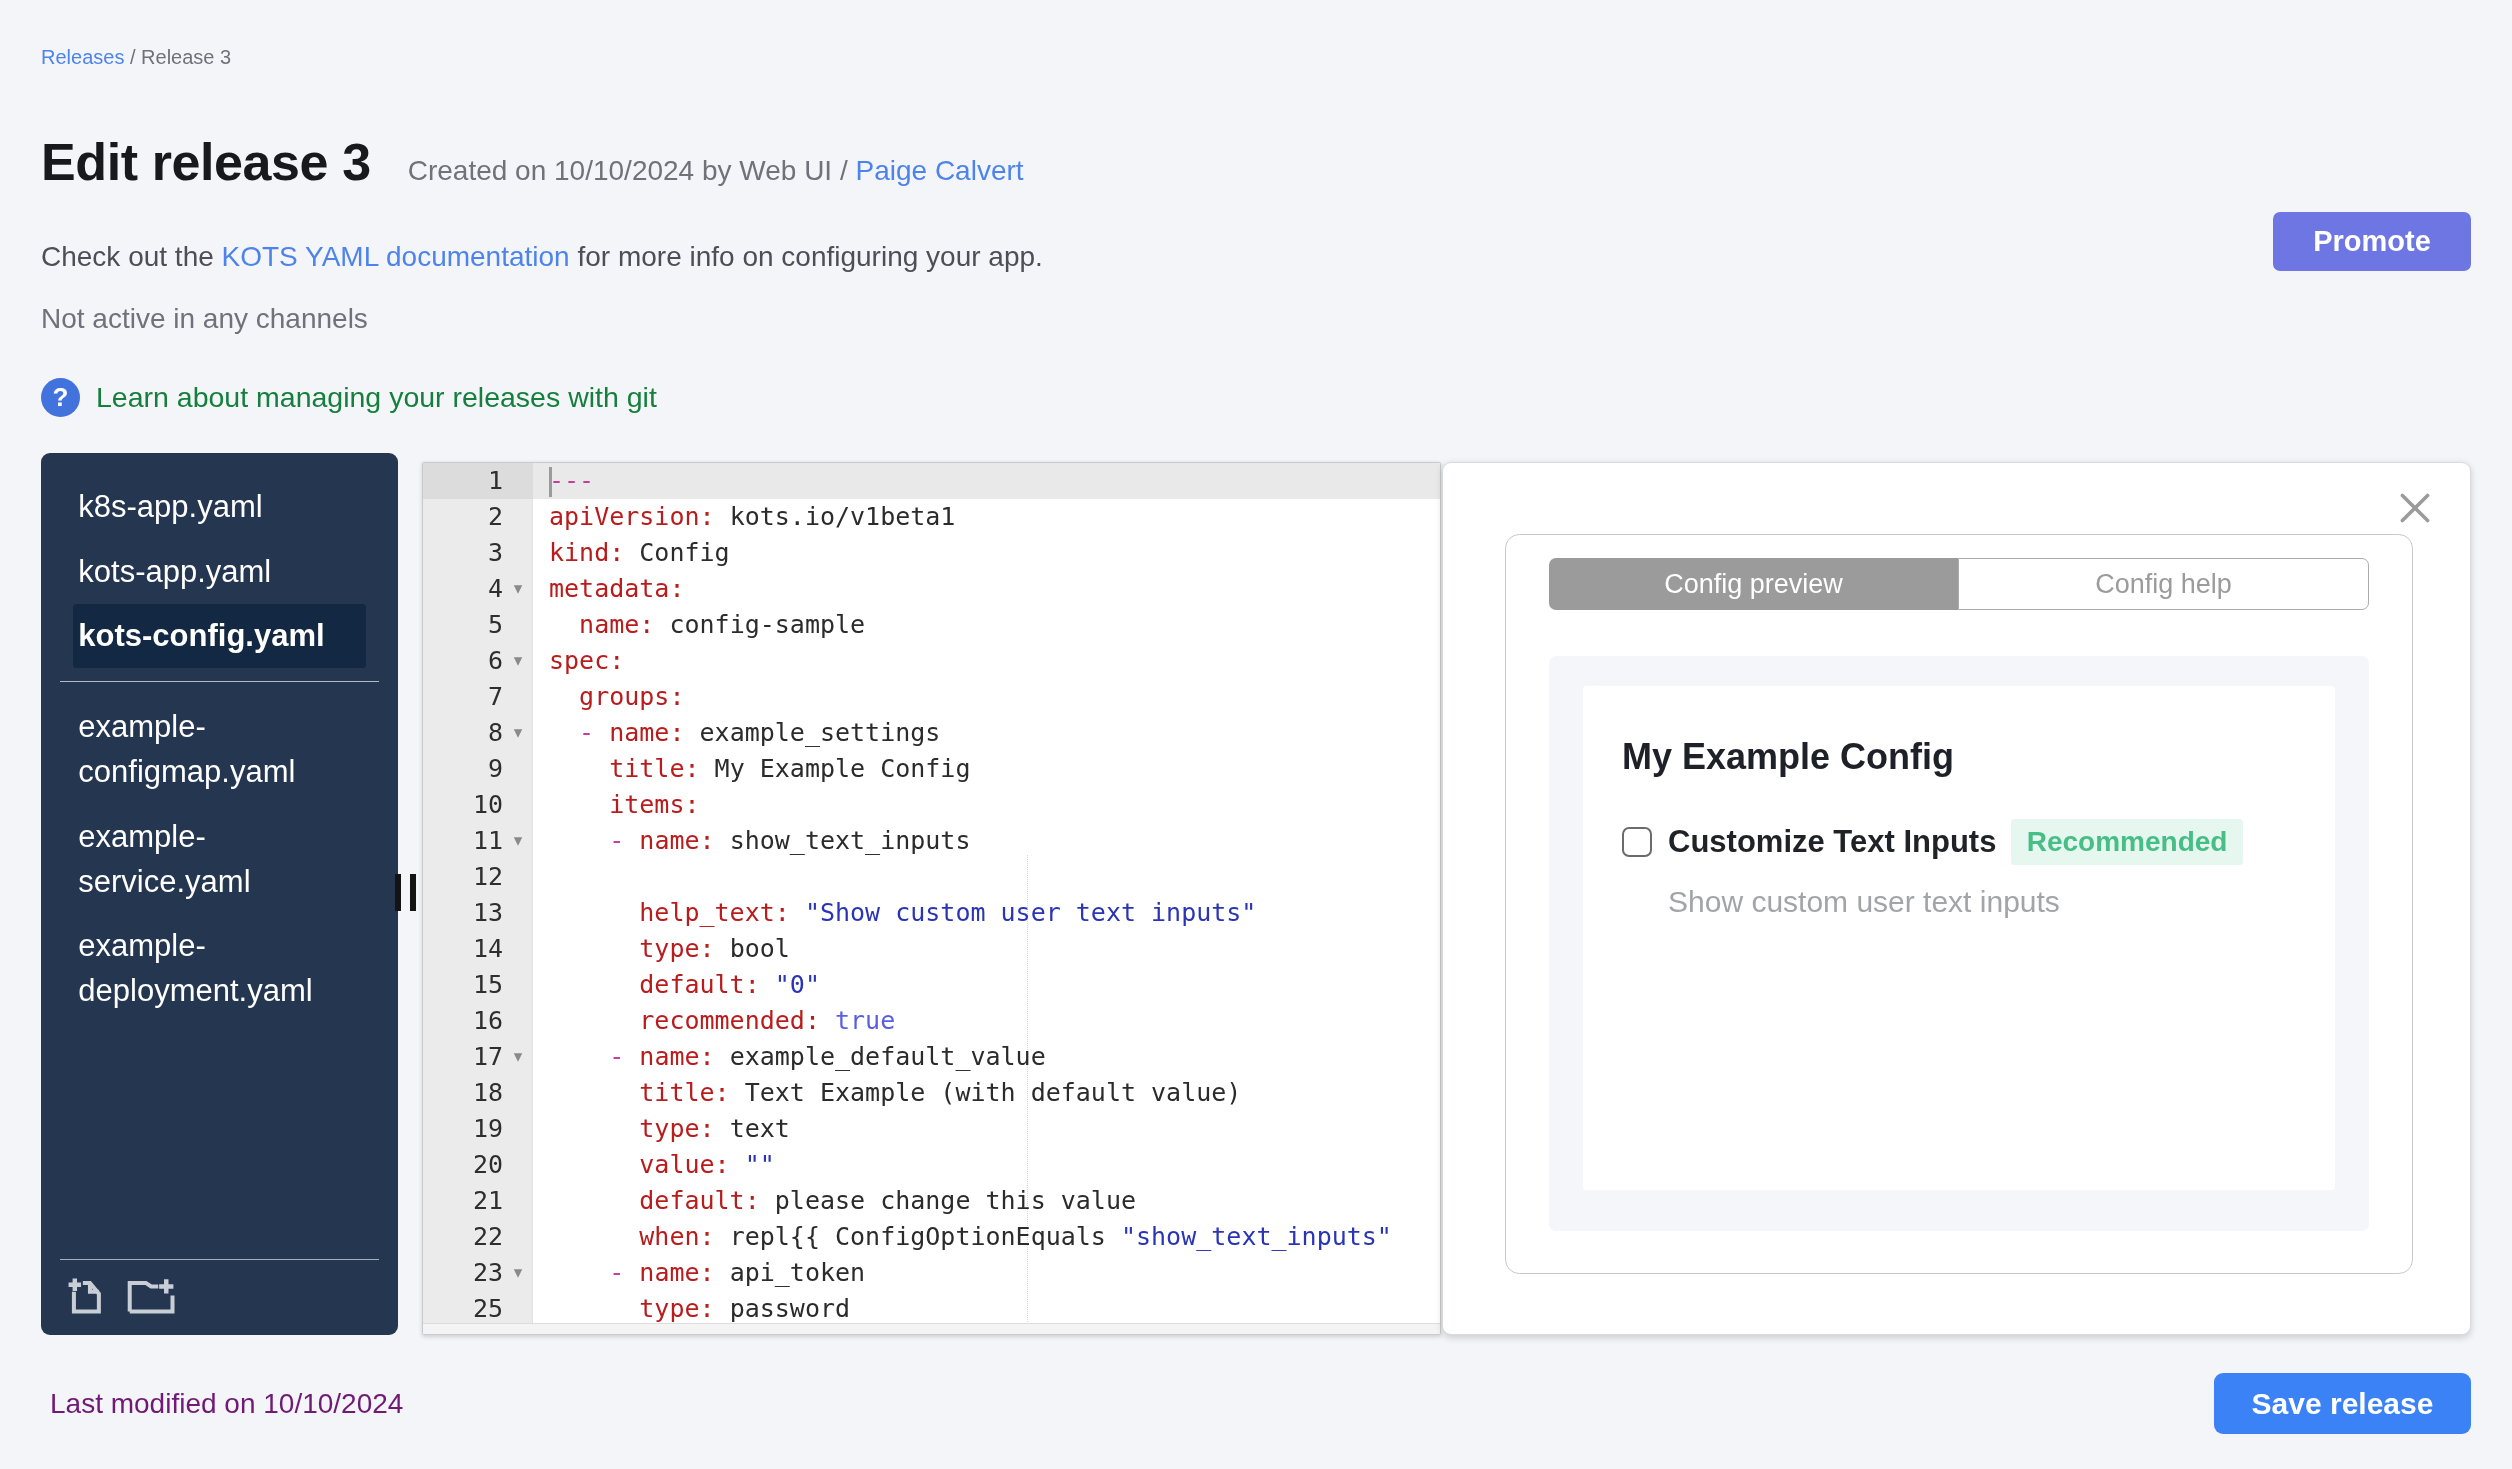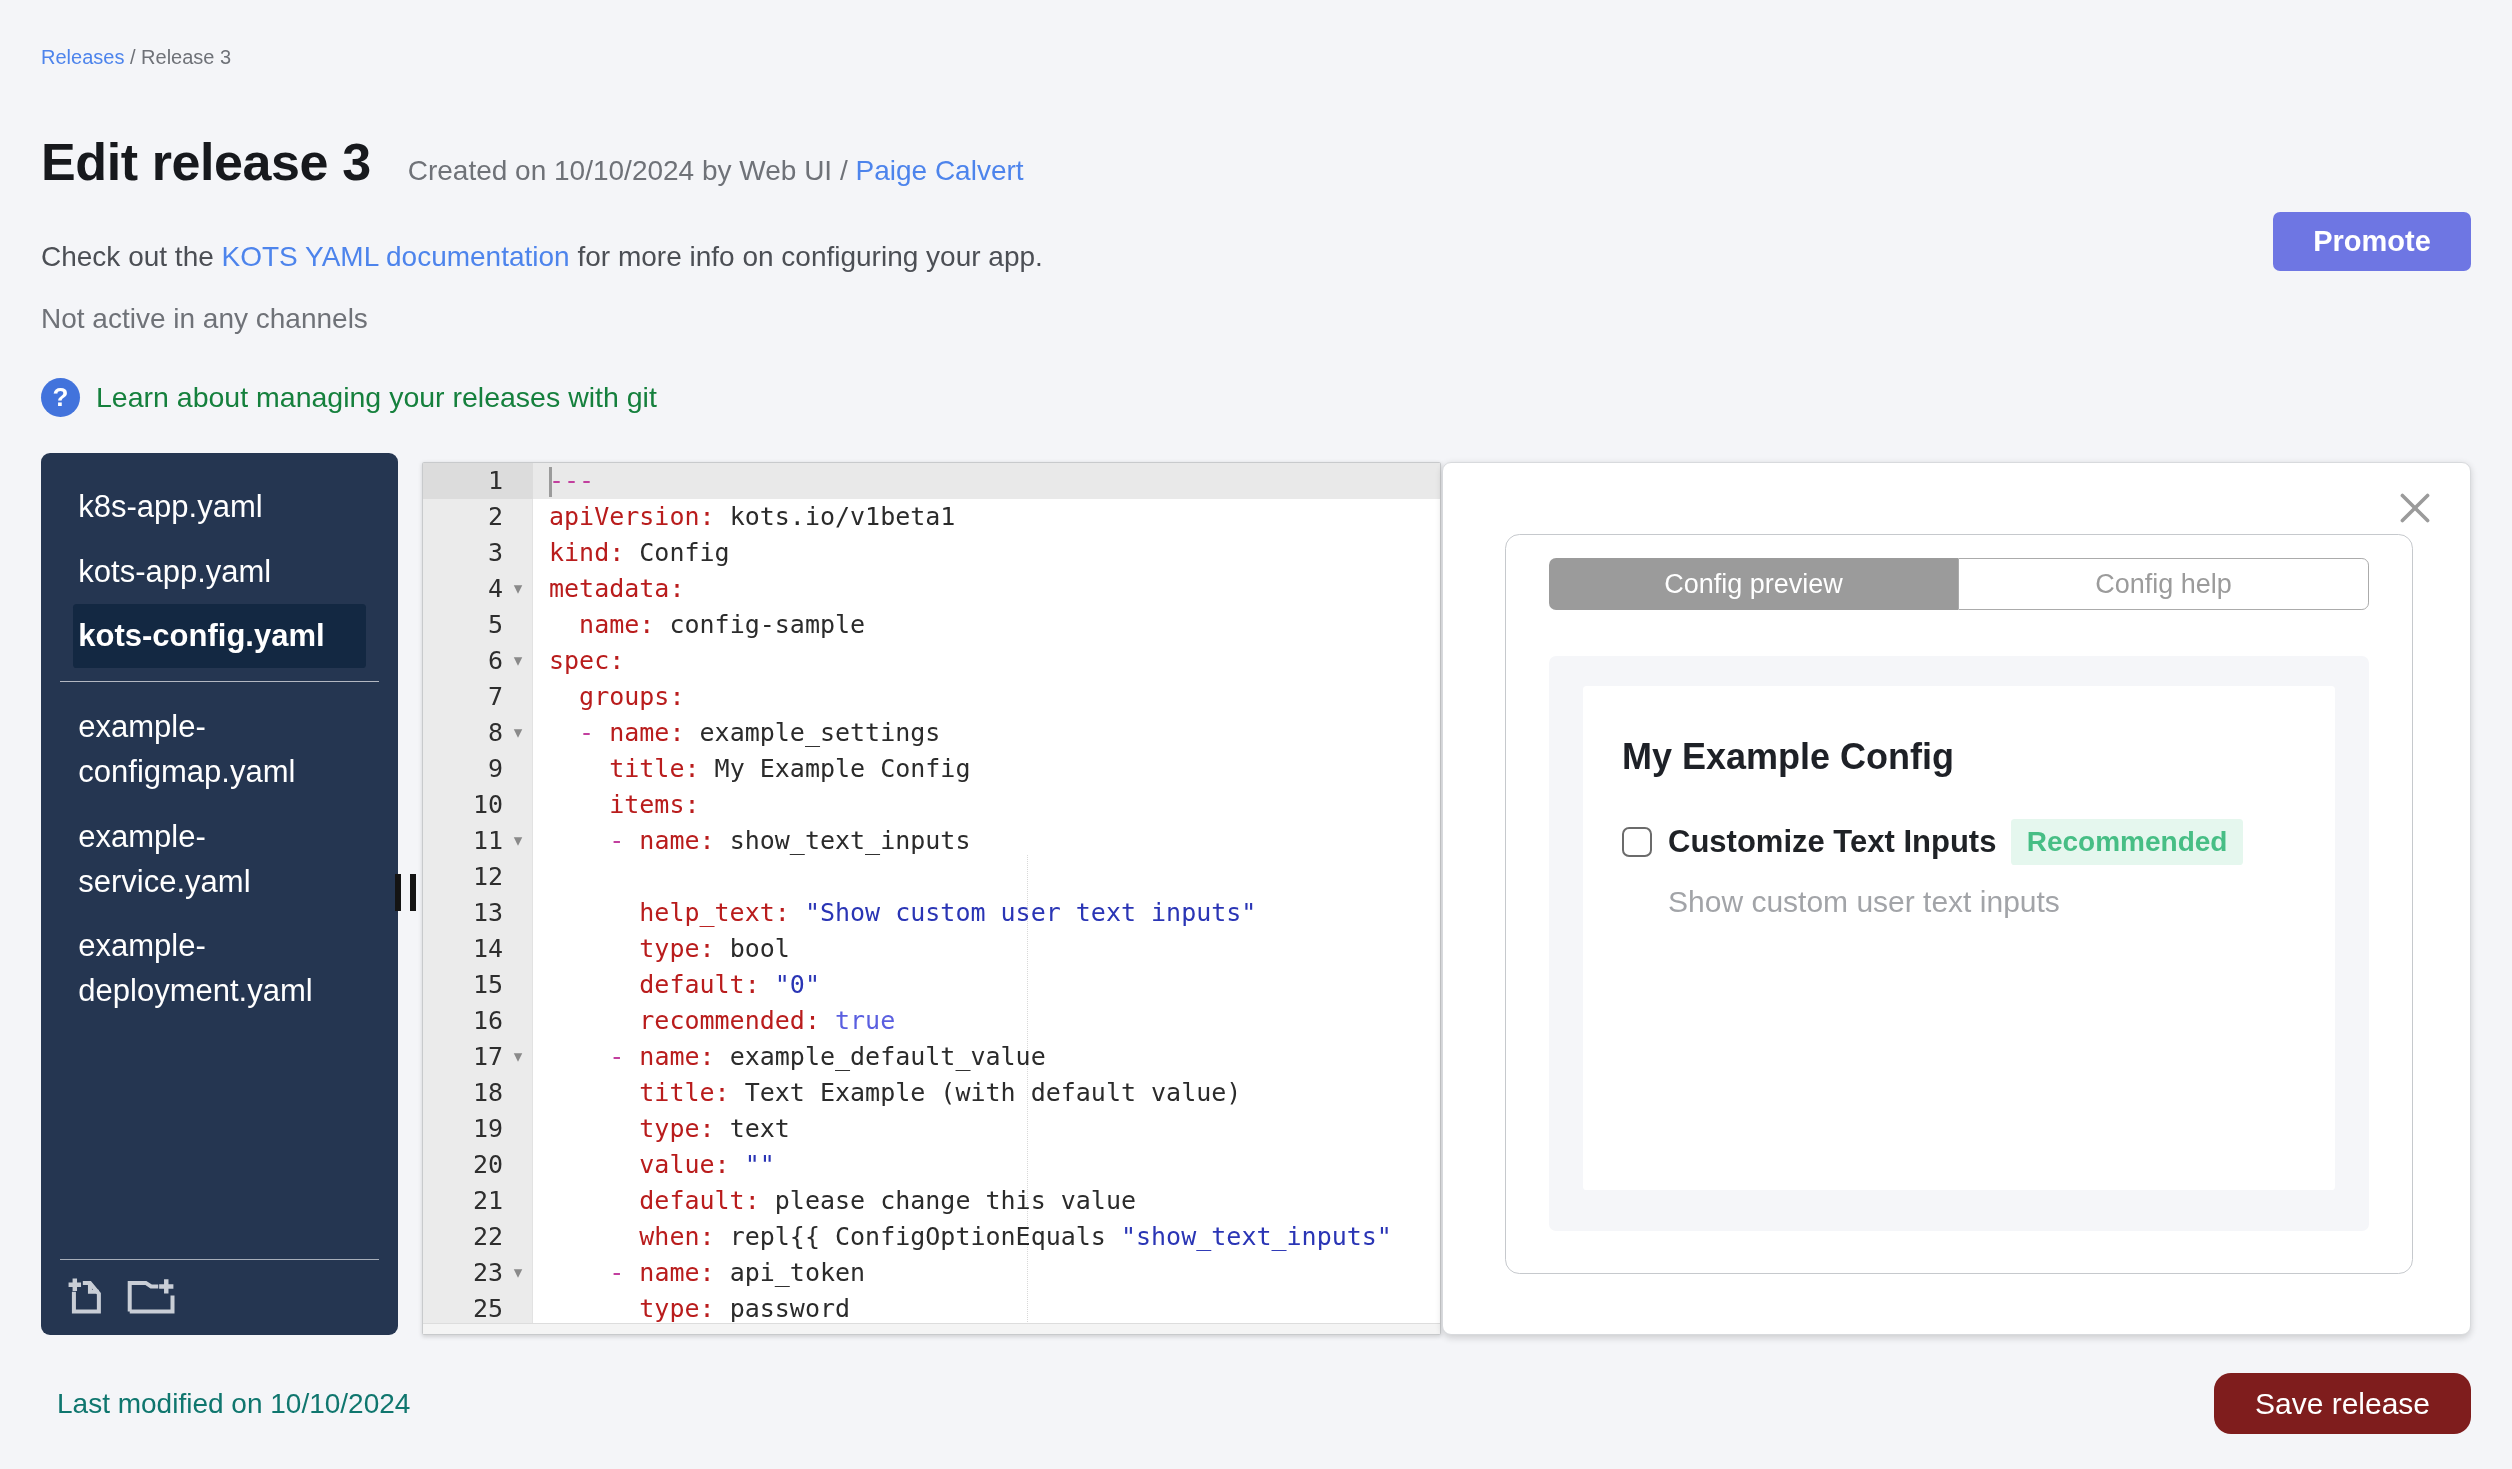--- a/index.html
+++ b/index.html
@@ -80,23 +80,23 @@
   .config-card { width:752px; height:504px; margin:0 auto; position:relative; top:30px; background:#fff; border-radius:3.6px; padding:50px 39px; }
   .config-card h2 { font-size:36px; font-weight:700; color:#1E2127; }
   .cfg-row { margin-top:41px; display:flex; align-items:center; }
   .checkbox { width:30px; height:30px; border:2.7px solid #6B6B6B; border-radius:7.1px; background:#fff; cursor:pointer; flex:none; }
   .cfg-label { margin-left:16px; font-size:31px; font-weight:700; color:#1F2226; }
   .badge { margin-left:14.3px; background:#E5F7EE; color:#47BE85; font-size:28px; font-weight:600; padding:7.1px 16px; border-radius:3.6px; }
   .cfg-help { margin-top:19.6px; margin-left:46px; font-size:30px; color:#A2A4A8; }
 
   
   .footer { position:absolute; top:1373px; left:41px; right:41px; height:61px; }
-  .last-modified { position:absolute; left:16px; top:0; line-height:61px; font-size:28px; color:#0f766e; }
-  .save-btn { position:absolute; right:0; top:0; width:257px; height:61px; background:#7f1d1d; border:none; border-radius:17px;
-    color:#fff; font-size:30px; font-weight:400; font-family:inherit; cursor:pointer; }
+  .last-modified { position:absolute; left:9px; top:0; line-height:61px; font-size:28px; color:#701a75; }
+  .save-btn { position:absolute; right:0; top:0; width:257px; height:61px; background:#3b82f6; border:none; border-radius:9px;
+    color:#fff; font-size:30px; font-weight:700; font-family:inherit; cursor:pointer; }
 </style>
 </head>
 <body>
 
 <div class="stage">
 
   <div class="breadcrumb"><a>Releases</a><span> / </span><span>Release 3</span></div>
 
   <div class="title-row">
     <h1>Edit release 3</h1>

